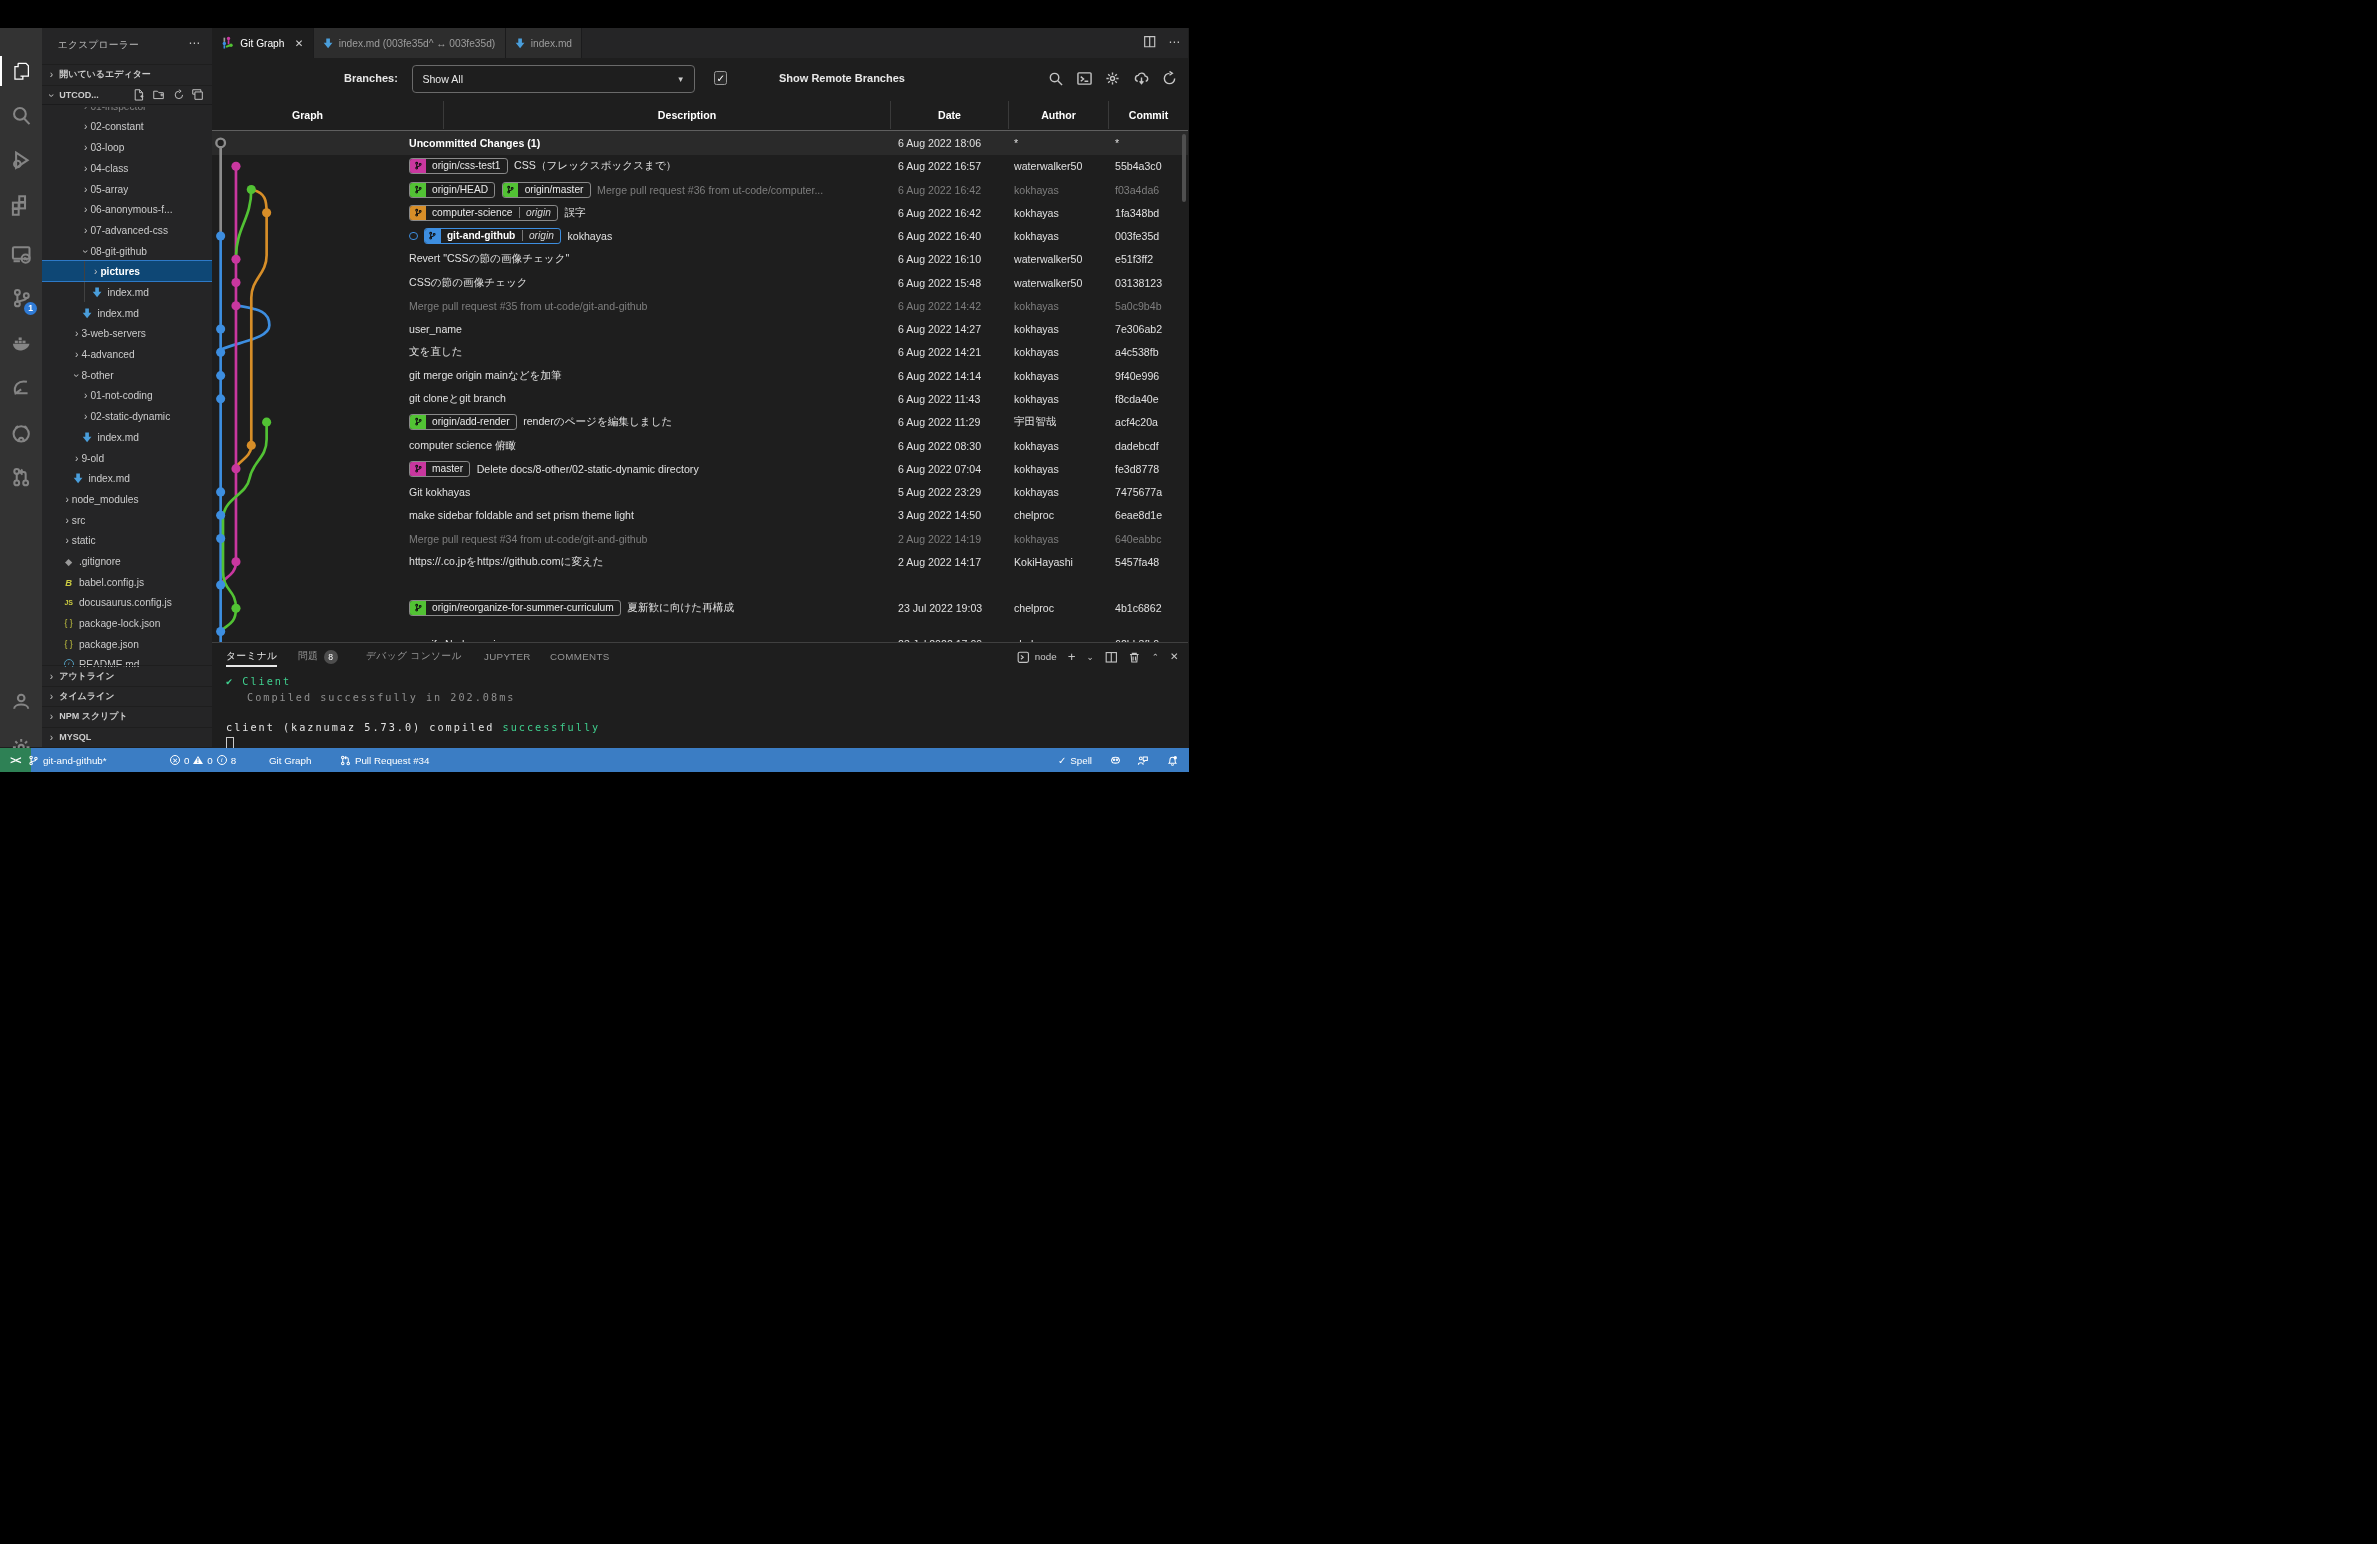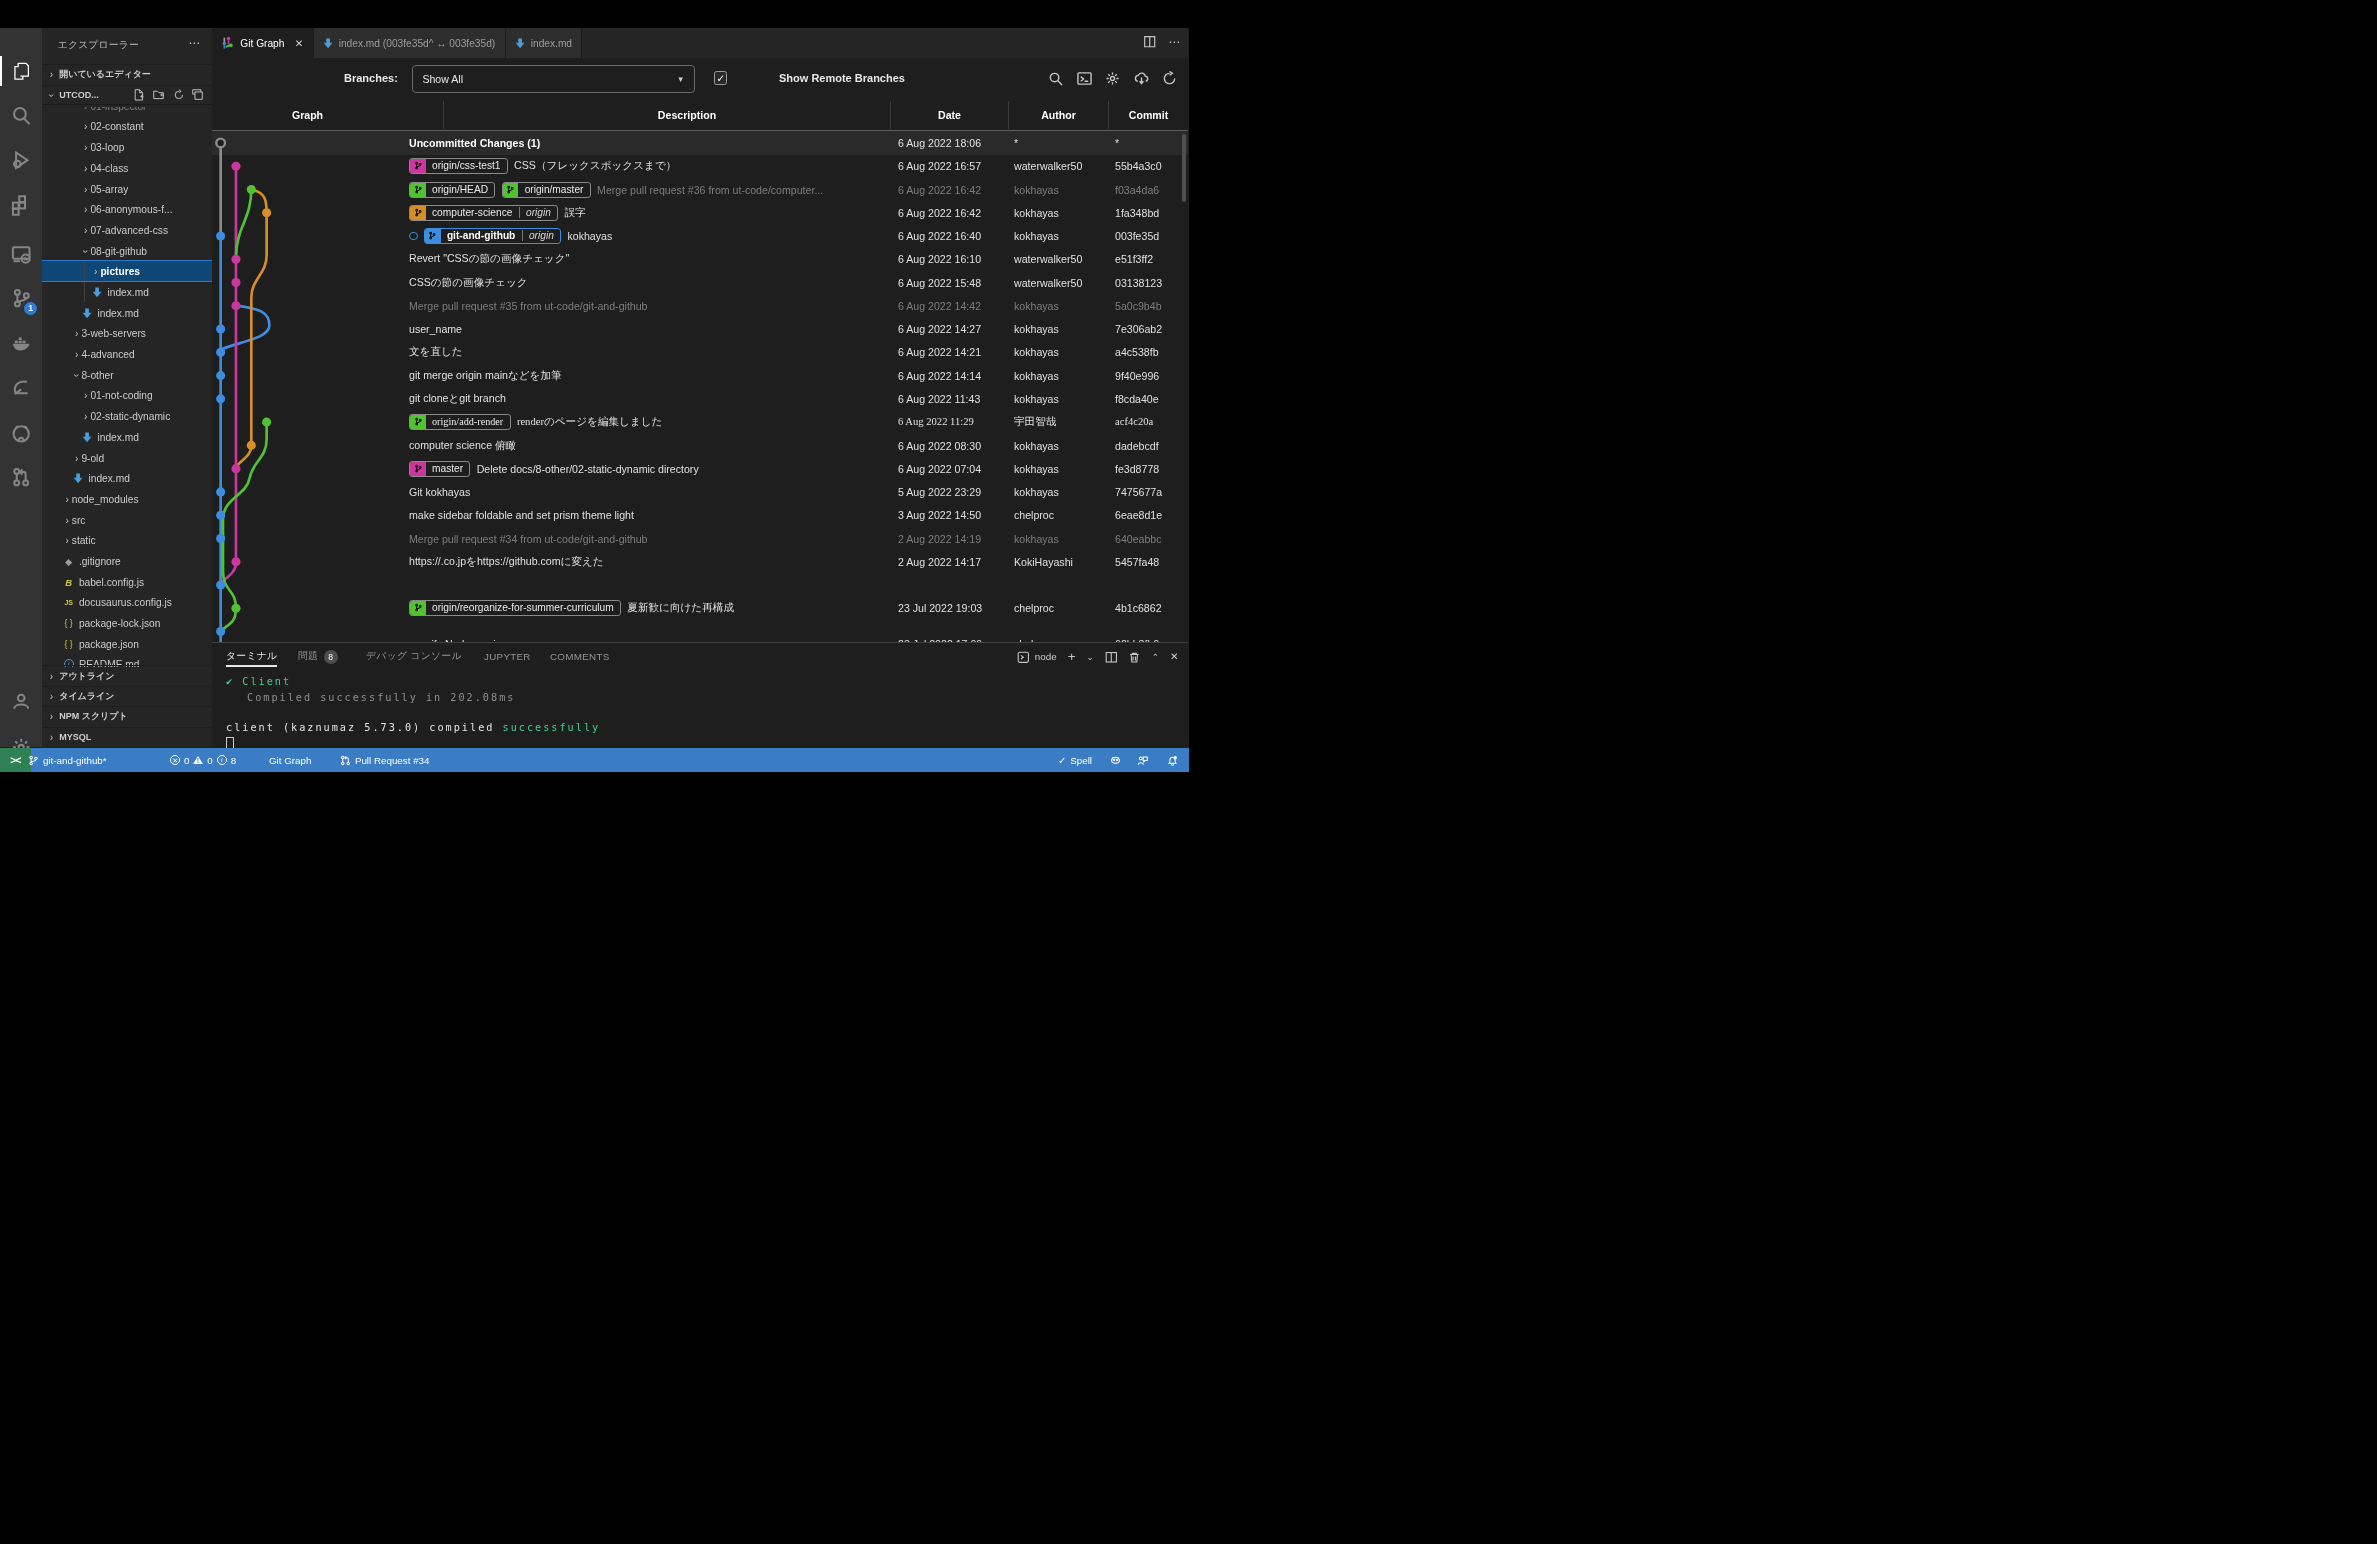--- a/index.html
+++ b/index.html
@@ -604,21 +604,21 @@
         <div class="cell c-hash">9f40e996</div>
       </div>
       <div class="grow" style="top: 256px;">
         <div class="cell c-desc">
           <span>git cloneとgit branch</span>
         </div>
         <div class="cell c-date">6 Aug 2022 11:43</div>
         <div class="cell c-auth">kokhayas</div>
         <div class="cell c-hash">f8cda40e</div>
       </div>
-      <div class="grow" style="top: 279px; font-family: Liberation Serif, serif;">
+      <div class="grow" style="top: 279px;">
         <div class="cell c-desc">
           <span class="pill">
             <span class="sq" style="background:#52c234">
               <svg width="8.6" height="9.4" viewBox="0 0 16 16">
                 <g stroke="#111" fill="none" stroke-width="2">
                   <circle cx="5" cy="3.5" r="1.7"></circle>
                   <circle cx="5" cy="12.5" r="1.7"></circle>
                   <circle cx="11.5" cy="5.5" r="1.7"></circle>
                   <path d="M5 5.2 V10.8 M11.5 7.2 C11.5 9.8 5 9 5 10.8"></path>
                 </g>

